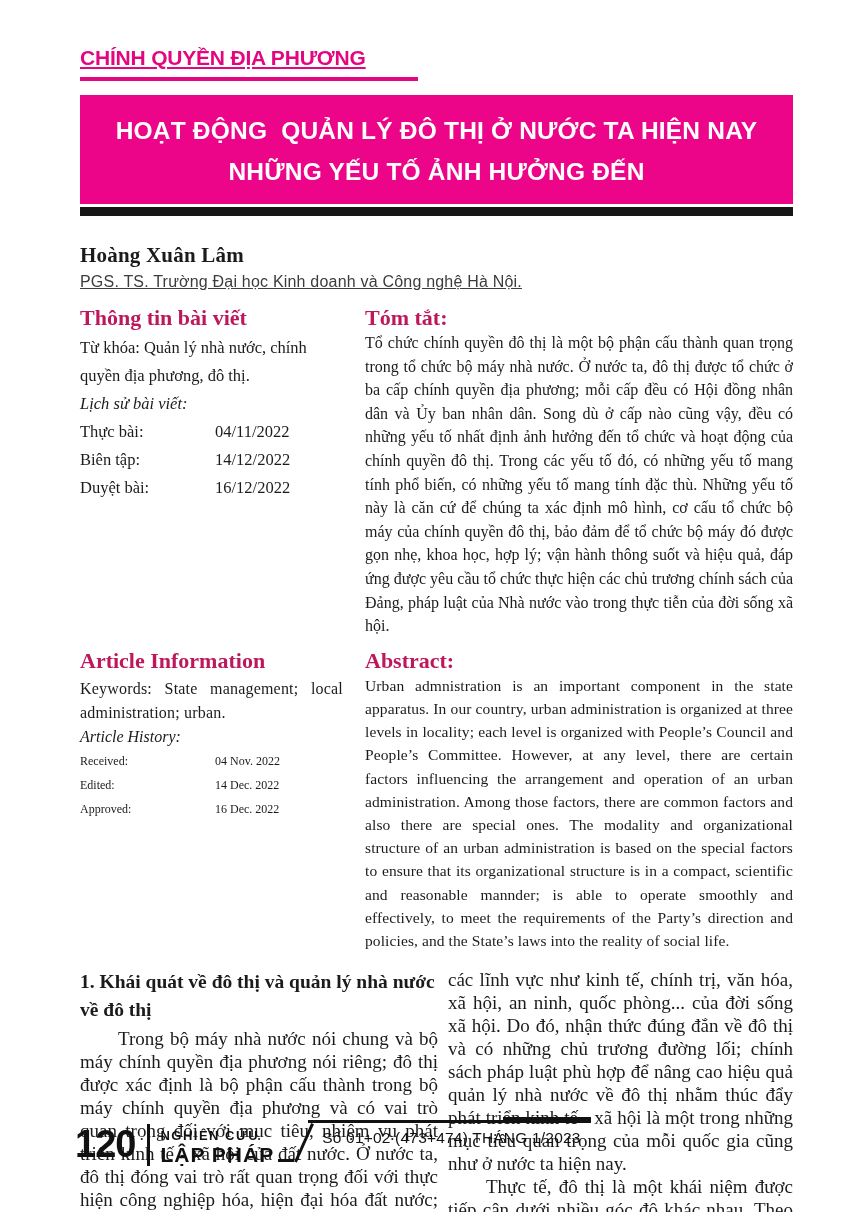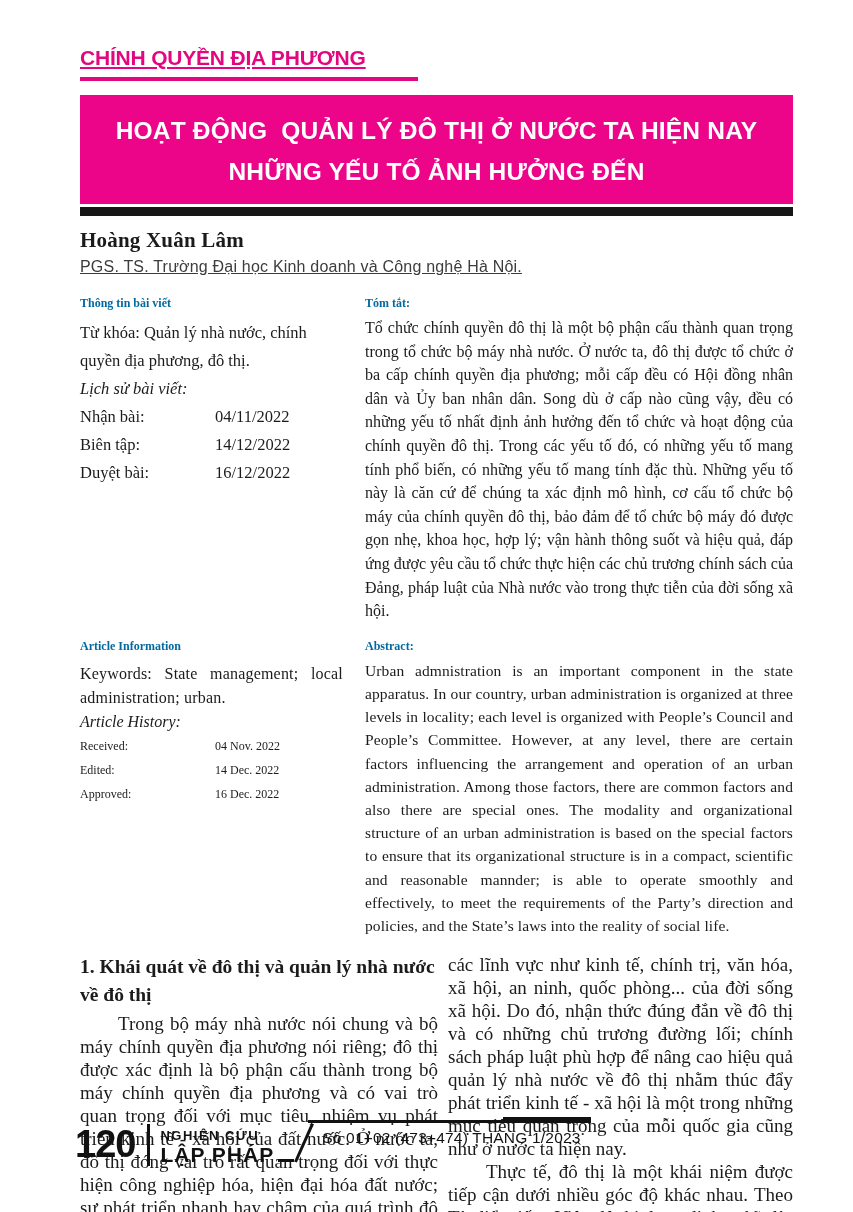--- a/index.html
+++ b/index.html
@@ -21,32 +21,32 @@
   
   .banner {
     margin-top:14px; background:#ec0489; color:#ffffff; text-align:center;
     height:109px; padding-top:15px;
     font-family:"Liberation Sans", sans-serif; font-weight:bold; font-size:24.5px;
   }
   .banner .line { line-height:41px; white-space:pre-wrap; letter-spacing:0.2px; }
   .black-bar { height:9px; background:#161616; margin-top:3px; }
 
   
-  .author-name { margin-top:12px; font-size:21px; font-weight:bold; letter-spacing:0.2px; }
+  .author-name { margin-top:27px; font-size:21px; font-weight:bold; letter-spacing:0.2px; }
   .author-affil {
     margin-top:5px; font-family:"Liberation Sans", sans-serif; font-size:16px;
     color:#3c3c3c; text-decoration:underline; letter-spacing:0.2px;
   }
 
   
   .info-grid { display:flex; margin-top:16px; }
   .info-grid.en { margin-top:12px; }
   .info-left { width:285px; flex:none; padding-right:22px; }
   .info-right { flex:1; }
-  .info-heading { color:#0369a1; font-weight:bold; font-size:12px; line-height:22px; }
+  .info-heading { color:#be185d; font-weight:bold; font-size:22px; line-height:22px; }
   .kw { margin-top:5px; font-size:16.5px; line-height:28px; }
   .kw .lbl { }
   .hist { font-style:italic; font-size:16.5px; line-height:28px; }
   .meta-row { display:flex; font-size:16.5px; line-height:28px; }
   .meta-label { width:135px; flex:none; }
   .en .kw { font-size:16px; line-height:24px; text-align:justify; letter-spacing:0.2px; }
   .en .hist { font-size:16px; line-height:24px; }
   .en .meta-row { font-size:12px; line-height:24px; }
   .summary-text { margin-top:2px; font-size:16px; line-height:23.6px; text-align:justify; }
   .en .summary-text { font-size:15.5px; line-height:23.2px; letter-spacing:0.1px; }
@@ -96,21 +96,21 @@
 
   <div class="author-name">Hoàng Xuân Lâm</div>
   <div class="author-affil">PGS. TS. Trường Đại học Kinh doanh và Công nghệ Hà Nội.</div>
 
   <div class="info-grid vi">
     <div class="info-left">
       <div class="info-heading">Thông tin bài viết</div>
       <p class="kw"><span class="lbl">Từ khóa:</span> <span>Quản lý nhà nước, chính quyền địa phương, đô thị.</span></p>
       <p class="hist">Lịch sử bài viết:</p>
       <div class="meta-row">
-        <span class="meta-label">Nhận bài:</span>
+        <span class="meta-label">Thực bài:</span>
         <span class="meta-value">04/11/2022</span>
       </div>
       <div class="meta-row">
         <span class="meta-label">Biên tập:</span>
         <span class="meta-value">14/12/2022</span>
       </div>
       <div class="meta-row">
         <span class="meta-label">Duyệt bài:</span>
         <span class="meta-value">16/12/2022</span>
       </div>

